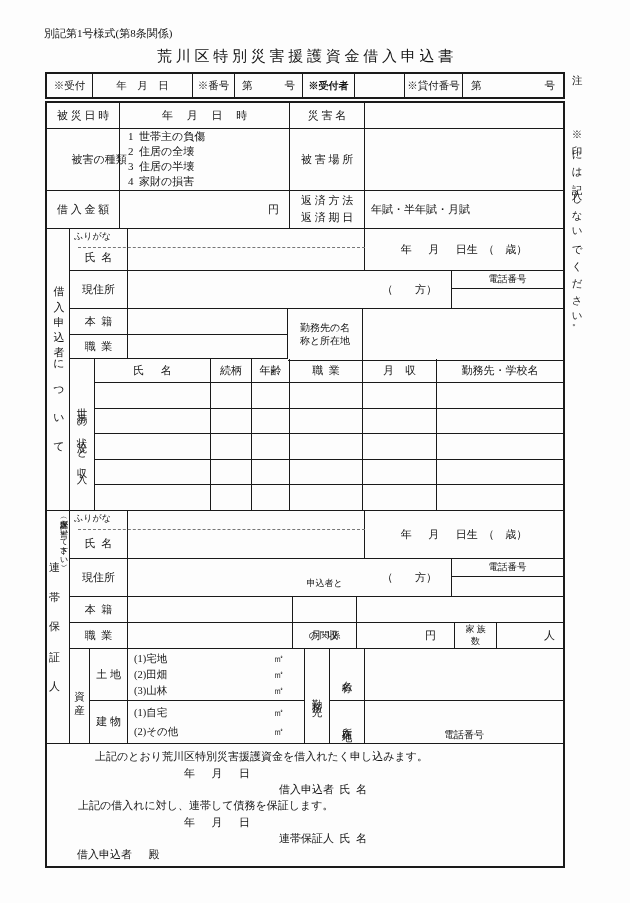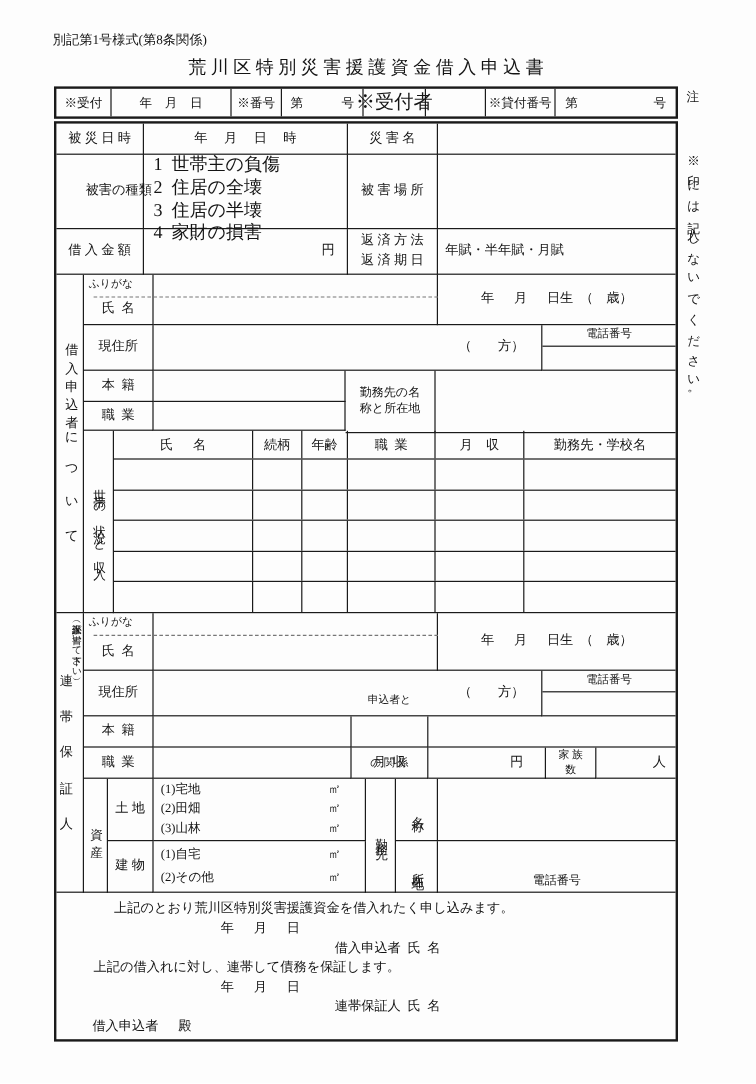--- a/index.html
+++ b/index.html
@@ -40,41 +40,41 @@
 
   
   <div class="box hdr" style="left:45px;top:72px;width:520px;height:27px;">
     <div class="hc r" style="width:46px;font-size:10.5px;">※受付</div>
     <div class="hc r" style="width:100px;font-size:10.5px;">年    月    日</div>
     <div class="hc r" style="width:42px;font-size:10.5px;">※番号</div>
     <div class="hc r" style="width:68px;justify-content:space-between;padding:0 7px;font-size:10.5px;">
       <span>第</span>
       <span>号</span>
     </div>
-    <div class="hc r" style="width:52px;font-size:16px;">※受付者</div>
+    <div class="hc r" style="width:52px;font-size:10px;font-weight:bold;">※受付者</div>
     <div class="hc r" style="width:50px;"></div>
     <div class="hc r" style="width:58px;font-size:10.5px;">※貸付番号</div>
     <div class="hc" style="flex:1;justify-content:space-between;padding:0 8px;font-size:10.5px;">
       <span>第</span>
       <span>号</span>
     </div>
   </div>
 
   
   <div class="box" style="left:45px;top:101px;width:520px;height:767px;">
 
     
     <div class="c r b" style="left:0;top:0;width:73px;height:26px;">被 災 日 時</div>
     <div class="c r b" style="left:73px;top:0;width:170px;height:26px;">年     月     日     時</div>
     <div class="c r b" style="left:243px;top:0;width:75px;height:26px;">災 害 名</div>
     <div class="c b" style="left:318px;top:0;width:198px;height:26px;"></div>
 
     
     <div class="c r b" style="left:0;top:26px;width:73px;height:62px;padding-left:32px;">被害の種類</div>
-    <div class="c r b col" style="left:73px;top:26px;width:170px;height:62px;align-items:flex-start;justify-content:space-evenly;padding-left:8px;font-size:15px;">
+    <div class="c r b col" style="left:73px;top:26px;width:170px;height:62px;align-items:flex-start;justify-content:space-evenly;padding-left:8px;font-size:11px;">
       <span>1  世帯主の負傷</span>
       <span>2  住居の全壊</span>
       <span>3  住居の半壊</span>
       <span>4  家財の損害</span>
     </div>
     <div class="c r b" style="left:243px;top:26px;width:75px;height:62px;">被 害 場 所</div>
     <div class="c b" style="left:318px;top:26px;width:198px;height:62px;"></div>
 
     
     <div class="c r b" style="left:0;top:88px;width:73px;height:38px;">借 入 金 額</div>

